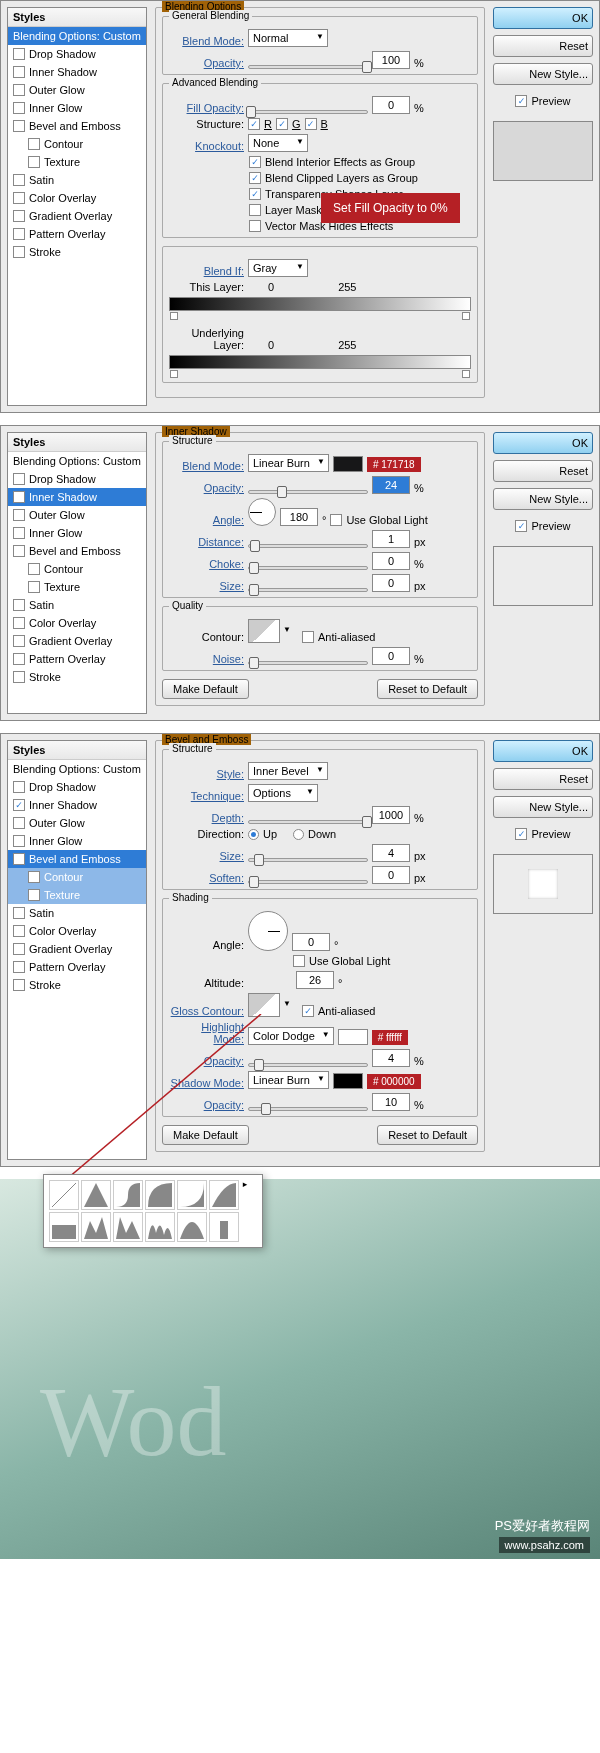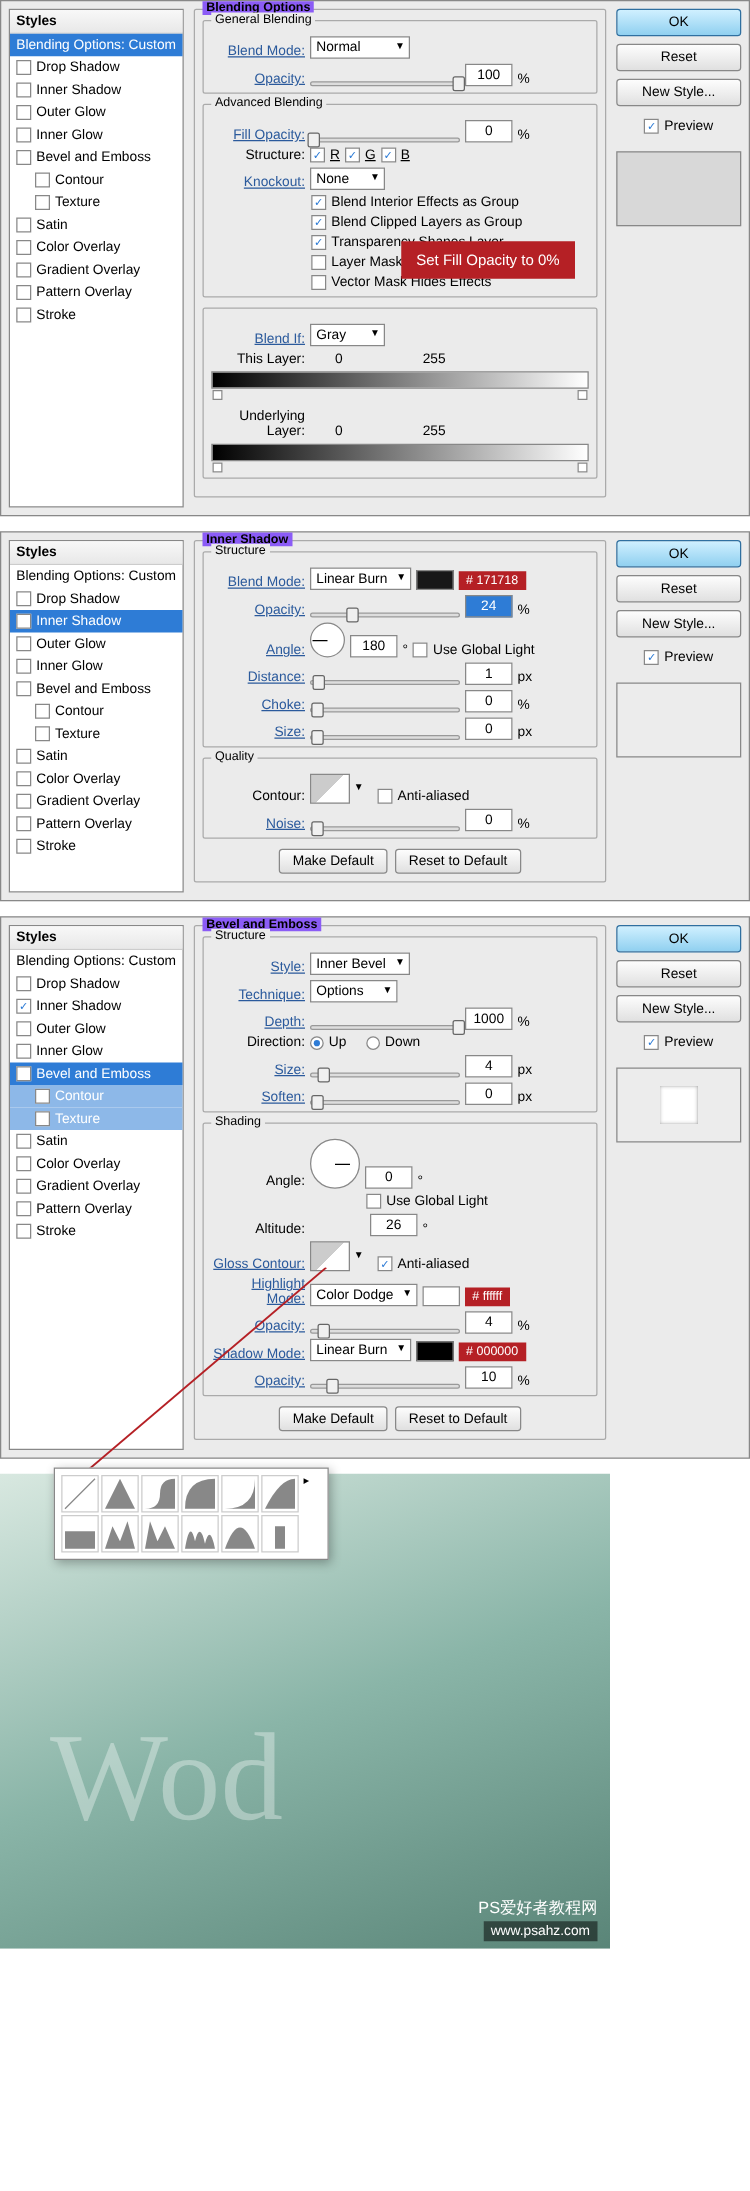--- a/index.html
+++ b/index.html
@@ -9,52 +9,52 @@
 .styles-header{background:linear-gradient(#f8f8f8,#e8e8e8);padding:3px 5px;font-weight:bold;border-bottom:1px solid #ccc}
 .style-row{padding:3px 5px;display:flex;align-items:flex-start;gap:4px;cursor:default}
 .style-row.selected{background:#2e7cd6;color:#fff}
 .style-row.selected *{color:#fff}
 .style-row.sub-selected{background:#8db8e8;color:#fff}
 .style-row.sub-selected *{color:#fff}
 .style-row.indent{padding-left:20px}
 .chk{width:12px;height:12px;border:1px solid #888;background:#fff;display:inline-flex;align-items:center;justify-content:center;font-size:9px;color:#2e7cd6}
 .main-panel{flex:1;padding:0 2px}
 .fieldset{border:1px solid #aaa;border-radius:2px;padding:8px 6px 6px;margin-bottom:8px;position:relative}
-.fieldset-title{position:absolute;top:-7px;left:6px;background:#8b5cf6;padding:0 3px;font-weight:bold;font-size:10px}
+.fieldset-title{position:absolute;top:-7px;left:6px;background:#a16207;padding:0 3px;font-weight:normal;font-size:10px}
 .sub-fieldset{border:1px solid #aaa;border-radius:2px;padding:8px 6px 1px;margin-bottom:8px;position:relative}
 .sub-title{position:absolute;top:-7px;left:6px;background:#ebebeb;padding:0 3px;font-size:10px}
 .row{display:flex;align-items:flex-end;margin:4px 0;gap:4px}
 .lbl{width:75px;text-align:right;text-decoration:underline;color:#2b5a9c}
 .lbl-plain{width:75px;text-align:right}
 .sel{border:1px solid #888;background:#fff;padding:2px 18px 2px 4px;position:relative;min-width:80px}
 .sel::after{content:"▼";position:absolute;right:3px;top:2px;font-size:8px}
 .slider{height:4px;background:#ddd;border:1px solid #999;flex:1;position:relative;border-radius:2px;max-width:120px}
 .slider-knob{position:absolute;width:10px;height:12px;background:#f0f0f0;border:1px solid #666;border-radius:2px;top:-5px}
 .num-input{width:38px;border:1px solid #888;padding:2px;text-align:center;background:#fff}
 .num-input.hl{background:#2e7cd6;color:#fff}
 .gradient-bar{height:14px;background:linear-gradient(to right,#000,#fff);border:1px solid #888;margin:2px 0;position:relative}
 .marker{position:absolute;width:8px;height:8px;background:#fff;border:1px solid #888;bottom:-10px}
 .right-panel{width:100px;display:flex;flex-direction:column;gap:6px;align-items:stretch}
-.btn{border:1px solid #888;background:linear-gradient(#fdfdfd,#e0e0e0);padding:4px;text-align:center;border-radius:3px;cursor:default}
+.btn{border:1px solid #888;background:linear-gradient(#fdfdfd,#e0e0e0);padding:4px;text-align:right;border-radius:3px;cursor:default}
 .btn.primary{background:linear-gradient(#d0f0ff,#90d0f0);border:1px solid #3070a0}
 .preview-box{border:1px solid #888;background:#d8d8d8;height:60px;margin-top:4px}
 .swatch{width:30px;height:16px;border:1px solid #888;display:inline-block}
 .tag{background:#b52025;color:#fff;padding:2px 6px;font-size:10px;display:inline-block}
 .callout{position:absolute;background:#b52025;color:#fff;padding:8px 12px;font-size:12px;z-index:10}
 .angle-dial{width:28px;height:28px;border:1px solid #888;border-radius:50%;background:#fff;position:relative;display:inline-block}
 .angle-line{position:absolute;width:12px;height:1px;background:#000;top:50%;left:50%;transform-origin:left}
 .contour-sw{width:32px;height:24px;border:1px solid #888;background:linear-gradient(135deg,#ccc 50%,#fff 50%);display:inline-block;position:relative}
 .contour-sw::after{content:"▼";position:absolute;right:-12px;top:5px;font-size:8px}
-.btn-row{display:flex;gap:6px;justify-content:center;margin-top:6px}
+.btn-row{display:flex;gap:6px;justify-content:space-between;margin-top:6px}
 .btn-sm{border:1px solid #888;background:linear-gradient(#fdfdfd,#e0e0e0);padding:3px 10px;border-radius:3px}
 .radio{width:11px;height:11px;border:1px solid #888;border-radius:50%;background:#fff;display:inline-flex;align-items:center;justify-content:center}
 .radio.on::after{content:"";width:5px;height:5px;background:#2e7cd6;border-radius:50%}
 .contour-popup{position:absolute;background:#fff;border:1px solid #888;padding:4px;display:flex;flex-wrap:wrap;width:220px;box-shadow:2px 2px 8px rgba(0,0,0,0.3);z-index:20}
 .contour-cell{width:30px;height:30px;border:1px solid #ccc;margin:1px;background:#fff;position:relative;overflow:hidden}
-.footer-img{width:488px;height:380px;background:linear-gradient(160deg,#d8e8e0,#8ab5a8,#5a8578);position:relative;overflow:hidden}
+.footer-img{width:600px;height:380px;background:linear-gradient(160deg,#d8e8e0,#8ab5a8,#5a8578);position:relative;overflow:hidden}
 .footer-text{position:absolute;bottom:80px;left:40px;font-size:100px;font-family:'Brush Script MT',cursive;color:rgba(255,255,255,0.35);text-shadow:0 2px 4px rgba(0,0,0,0.2),inset 0 0 10px rgba(255,255,255,0.5)}
 .watermark{position:absolute;bottom:6px;right:10px;background:rgba(0,0,0,0.5);color:#fff;padding:2px 6px;font-size:11px}
 .watermark-cn{position:absolute;bottom:24px;right:10px;color:#fff;font-size:13px}
 </style>
 </head>
 <body>
 
 <div class="dialog">
   <div class="styles-panel">
     <div class="styles-header">Styles</div>

